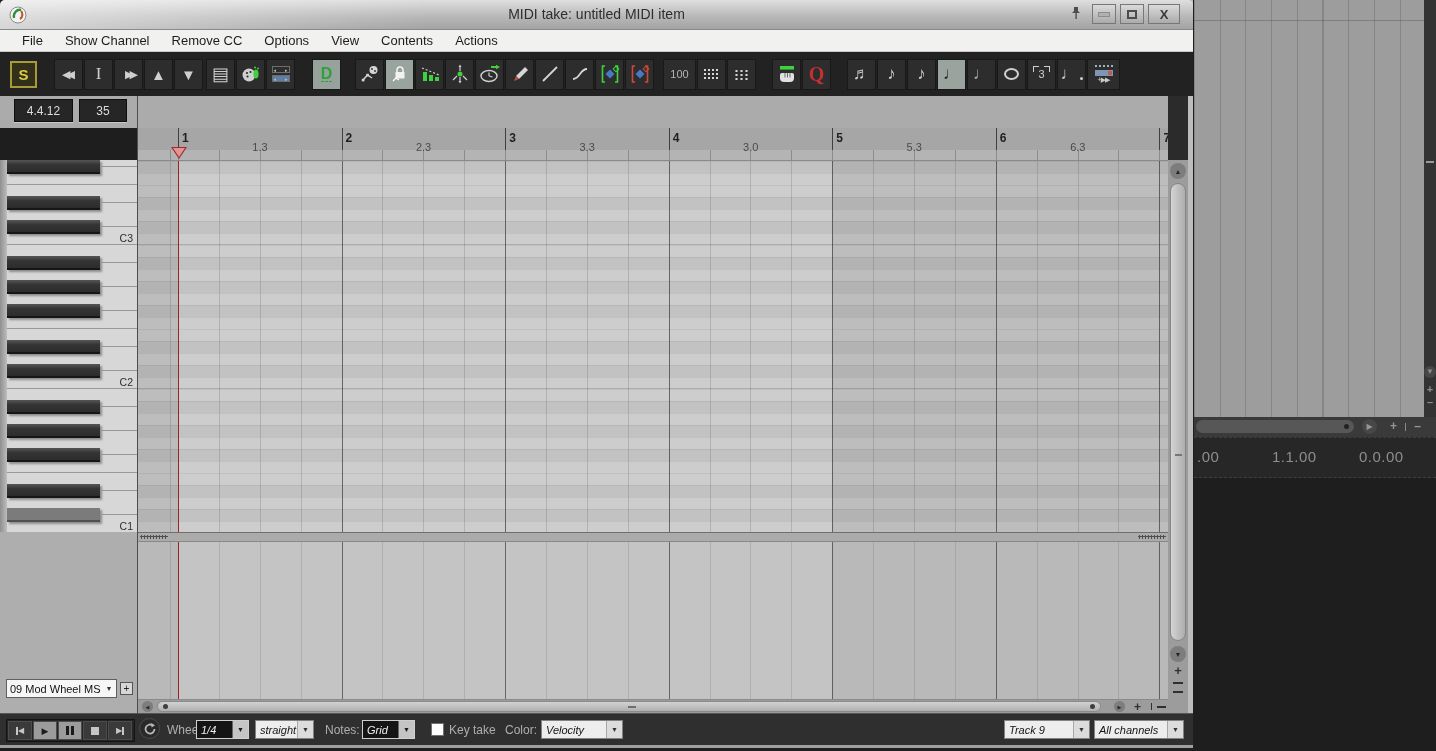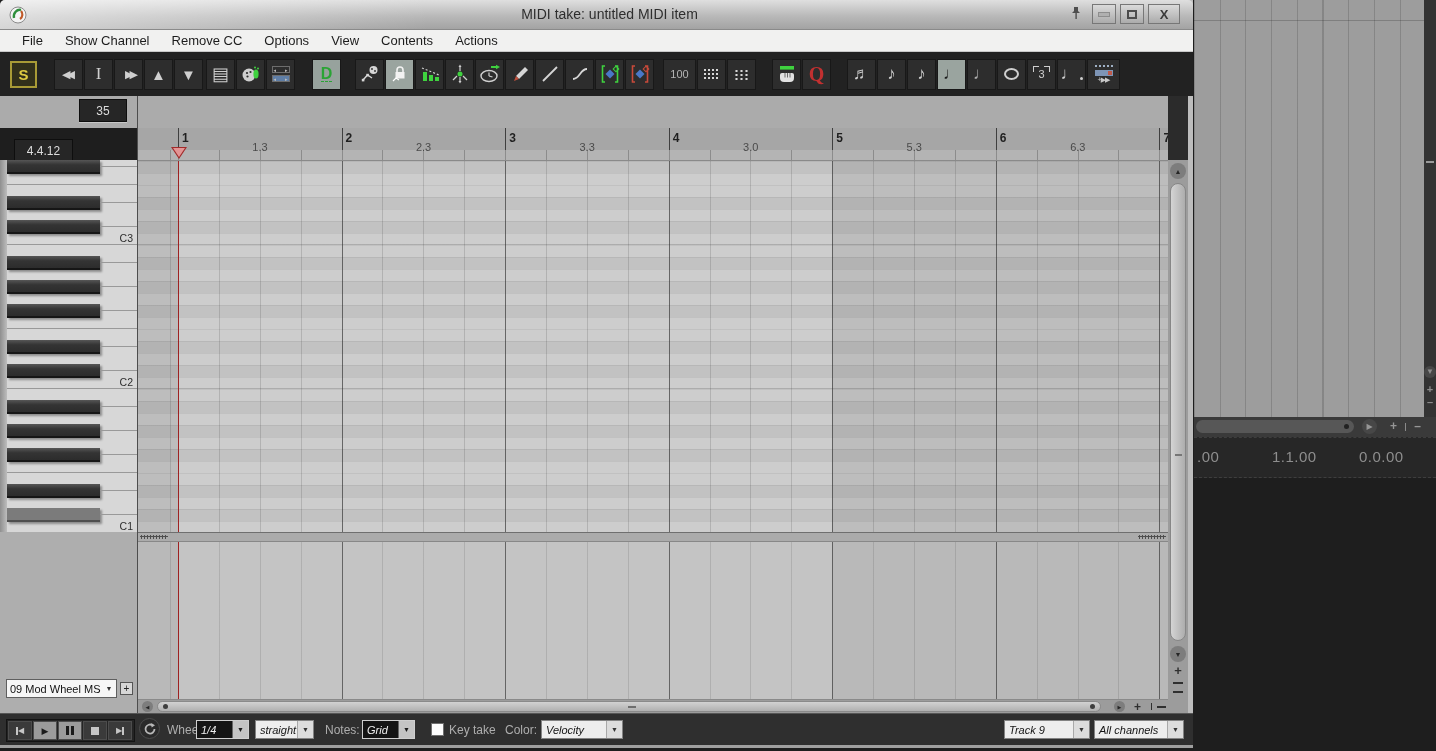--- a/index.html
+++ b/index.html
@@ -18,21 +18,21 @@
   #bg-hscroll .thumb .cap{position:absolute;right:5px;top:4px;width:5px;height:5px;border-radius:50%;background:#222;}
   #bg-hscroll .hbtn{top:2px;width:15px;height:15px;font-size:8px;line-height:15px;text-align:center;color:#969696;}
   #bg-transport{left:1194px;top:437px;width:242px;height:41px;background:#272727;border-top:1px dashed #3e3e3e;border-bottom:1px dashed #3e3e3e;box-sizing:border-box;}
   #bg-transport span{position:absolute;top:10px;font-size:15px;color:#8e8e8e;letter-spacing:.5px;}
   
   #midi-window{left:0;top:0;width:1193px;height:751px;}
   #win-right-border{left:1188px;top:0;width:5px;height:748px;background:#bdbdbd;}
   #win-bottom-border{left:0;top:745px;width:1193px;height:3px;background:#9f9f9f;}
   #titlebar{left:0;top:0;width:1193px;height:30px;background:linear-gradient(180deg,#dfdfdf,#b9b9b9 55%,#a3a3a3);border-radius:5px 5px 0 0;border-bottom:1px solid #8a8a8a;box-sizing:border-box;}
   #titlebar .sheen{left:0;top:0;width:430px;height:29px;border-radius:5px 0 0 0;background:linear-gradient(90deg,rgba(255,255,255,.55),rgba(255,255,255,0));}
-  #title-text{left:0;top:6px;width:1193px;text-align:center;font-size:14px;color:#2e2e2e;padding-left:13px;}
+  #title-text{left:0;top:6px;width:1193px;text-align:center;font-size:14px;color:#2e2e2e;}
   .wbtn{top:4px;height:20px;background:linear-gradient(180deg,#dadada,#ababab);border:1px solid #777;box-sizing:border-box;display:flex;align-items:center;justify-content:center;color:#444;}
   #btn-pin{left:1064px;width:24px;border:none;background:transparent;}
   #btn-min{left:1092px;width:24px;}
   #btn-max{left:1120px;width:24px;}
   #btn-close{left:1148px;width:32px;font-weight:bold;font-size:13px;color:#3a3a3a;}
   .minbar{width:10px;height:3px;background:#b0b0b0;border:1px solid #8d8d8d;}
   .maxbox{width:10px;height:9px;border:2px solid #4c4c4c;box-sizing:border-box;}
   #menubar{left:0;top:30px;width:1193px;height:22px;background:#f1f1f0;border-bottom:1px solid #c9c9c9;box-sizing:border-box;display:flex;align-items:center;padding-left:11px;}
   .menu-item{font-size:13px;color:#1c1c1c;padding:0 11px;}
   
@@ -61,21 +61,21 @@
   .dots-grid.sw{background-size:5px 4px;background-position:1px 1px;}
   .step-ic{display:flex;flex-direction:column;align-items:center;gap:1px;}
   .step-ic .dash{width:18px;height:2px;border-top:2px dotted #9fb0c4;}
   .step-ic .blk{width:18px;height:6px;background:#7e95b6;position:relative;}
   .step-ic .blk i{position:absolute;right:1px;top:1px;width:4px;height:4px;background:#c05a4a;}
   .step-ic .lbl{font-size:7px;color:#c8c8c8;letter-spacing:-1px;line-height:6px;}
   .t100{font-size:11px;color:#b5b5b5;}
   
   #info-strip{left:0;top:96px;width:1168px;height:32px;background:#ababab;}
   .posbox{top:3px;height:21px;background:#262626;border:1px solid #0e0e0e;box-shadow:0 1px 0 rgba(255,255,255,.35);color:#dcdcdc;font-size:12px;display:flex;align-items:center;justify-content:center;}
-  #posbox-time{left:14px;width:57px;margin-top:40px;}
+  #posbox-time{left:14px;width:57px;}
   #posbox-val{left:79px;width:46px;}
   #vscroll-topcap{left:1168px;top:96px;width:20px;height:64px;background:#2b2b2b;}
   
   #ruler{left:138px;top:128px;width:1030px;height:32px;background:#a6a6a6;overflow:hidden;}
   #ruler .bstrip{left:0;top:22px;width:1030px;height:10px;background:#b4b4b4;
      background-image:repeating-linear-gradient(90deg,rgba(0,0,0,.22) 0 1px,transparent 1px 40.89px);background-position:40px 0;}
   .rtick{top:0;width:1px;height:22px;background:#3f3f3f;}
   .rnum{top:3px;font-size:12px;font-weight:bold;color:#1f1f1f;}
   .rsub{top:13px;width:72px;text-align:center;font-size:11px;color:#4a4a4a;}
   #edit-marker{left:171px;top:147px;width:0;height:0;border-left:8px solid transparent;border-right:8px solid transparent;border-top:12px solid #a12a2a;}

